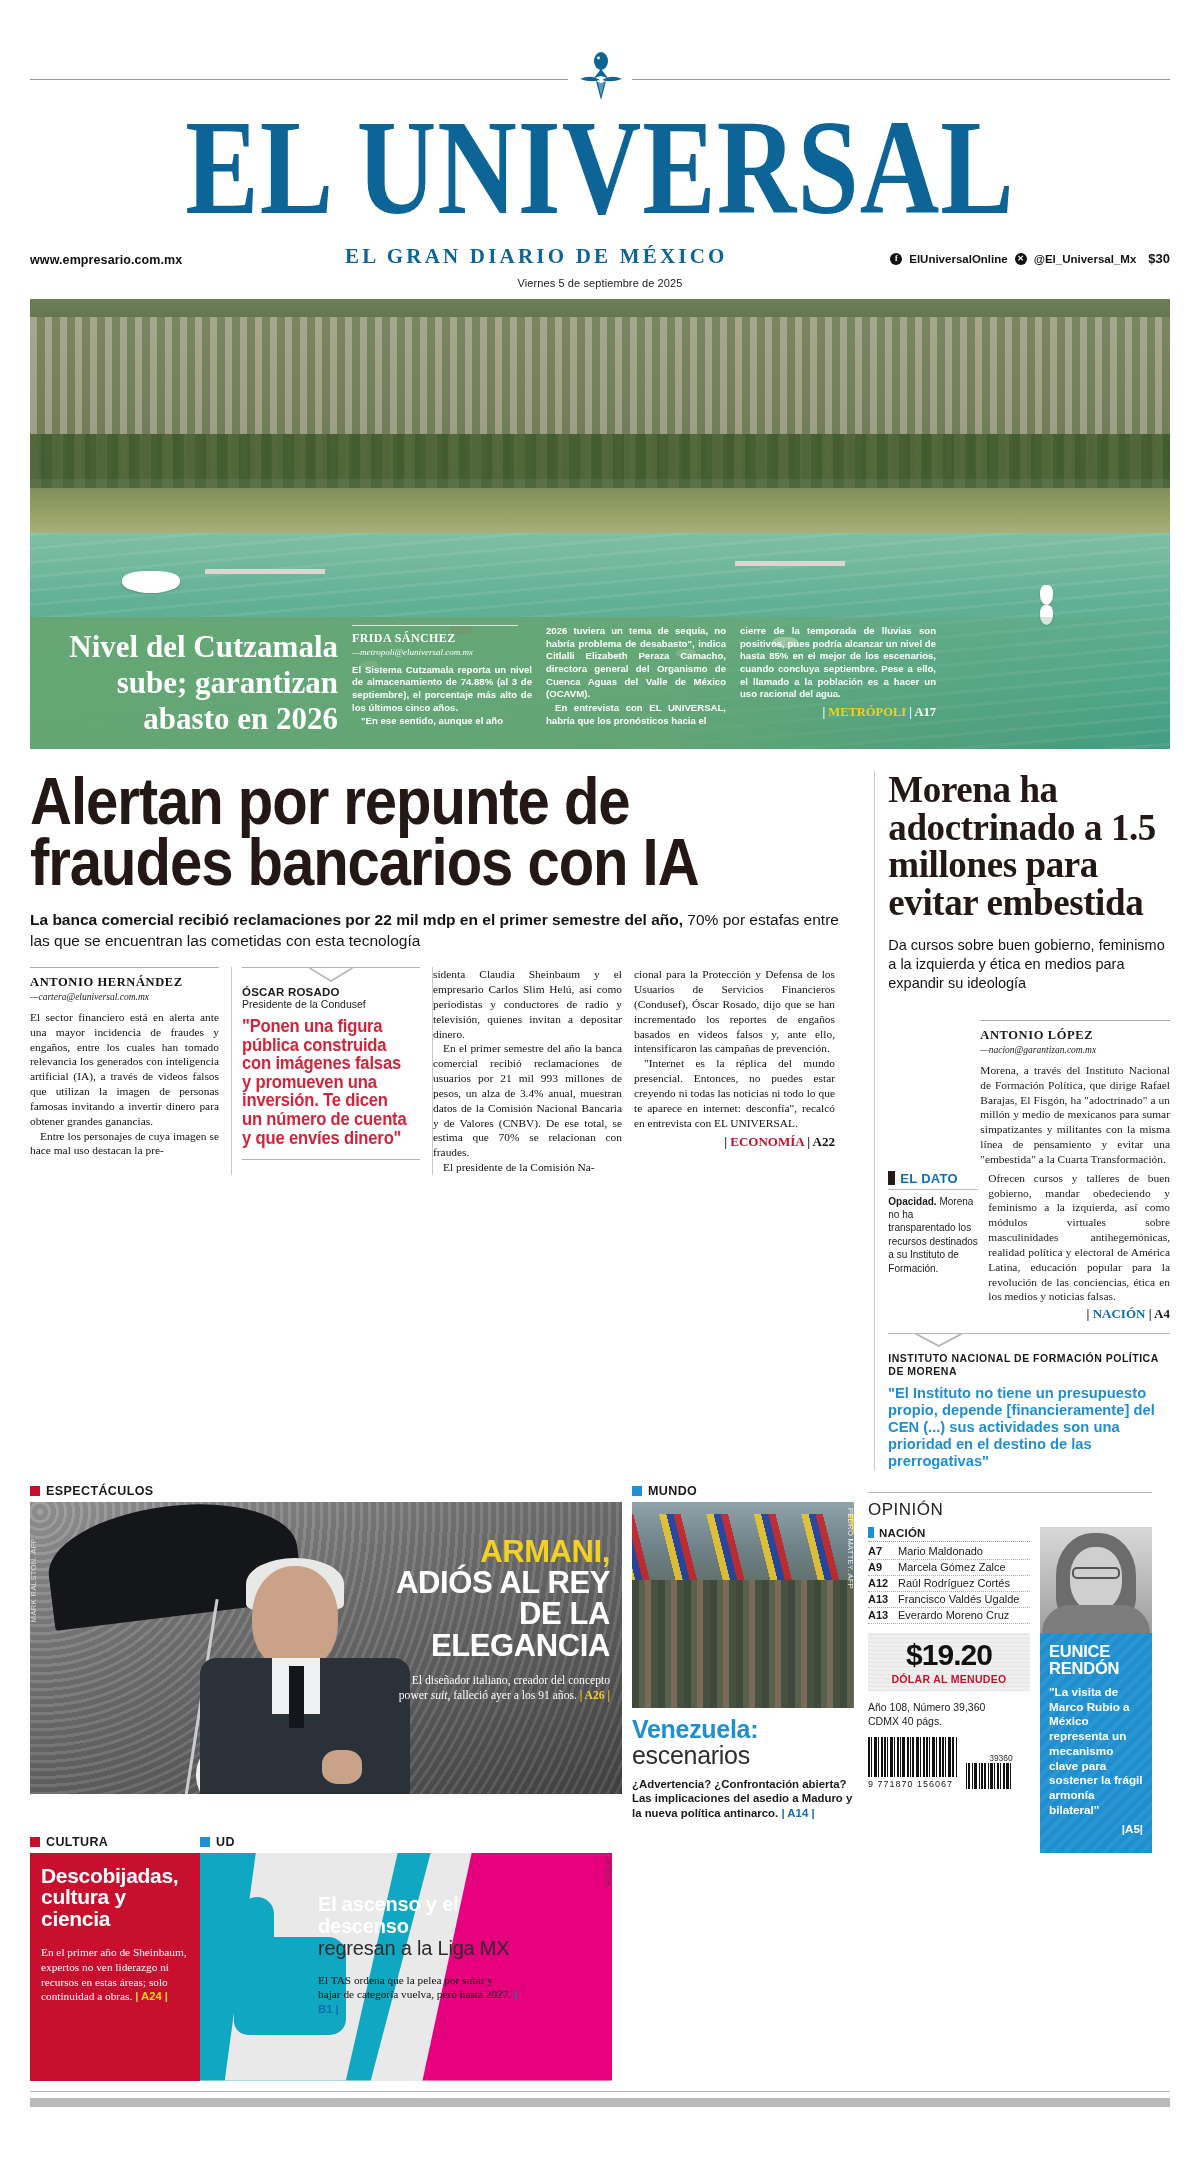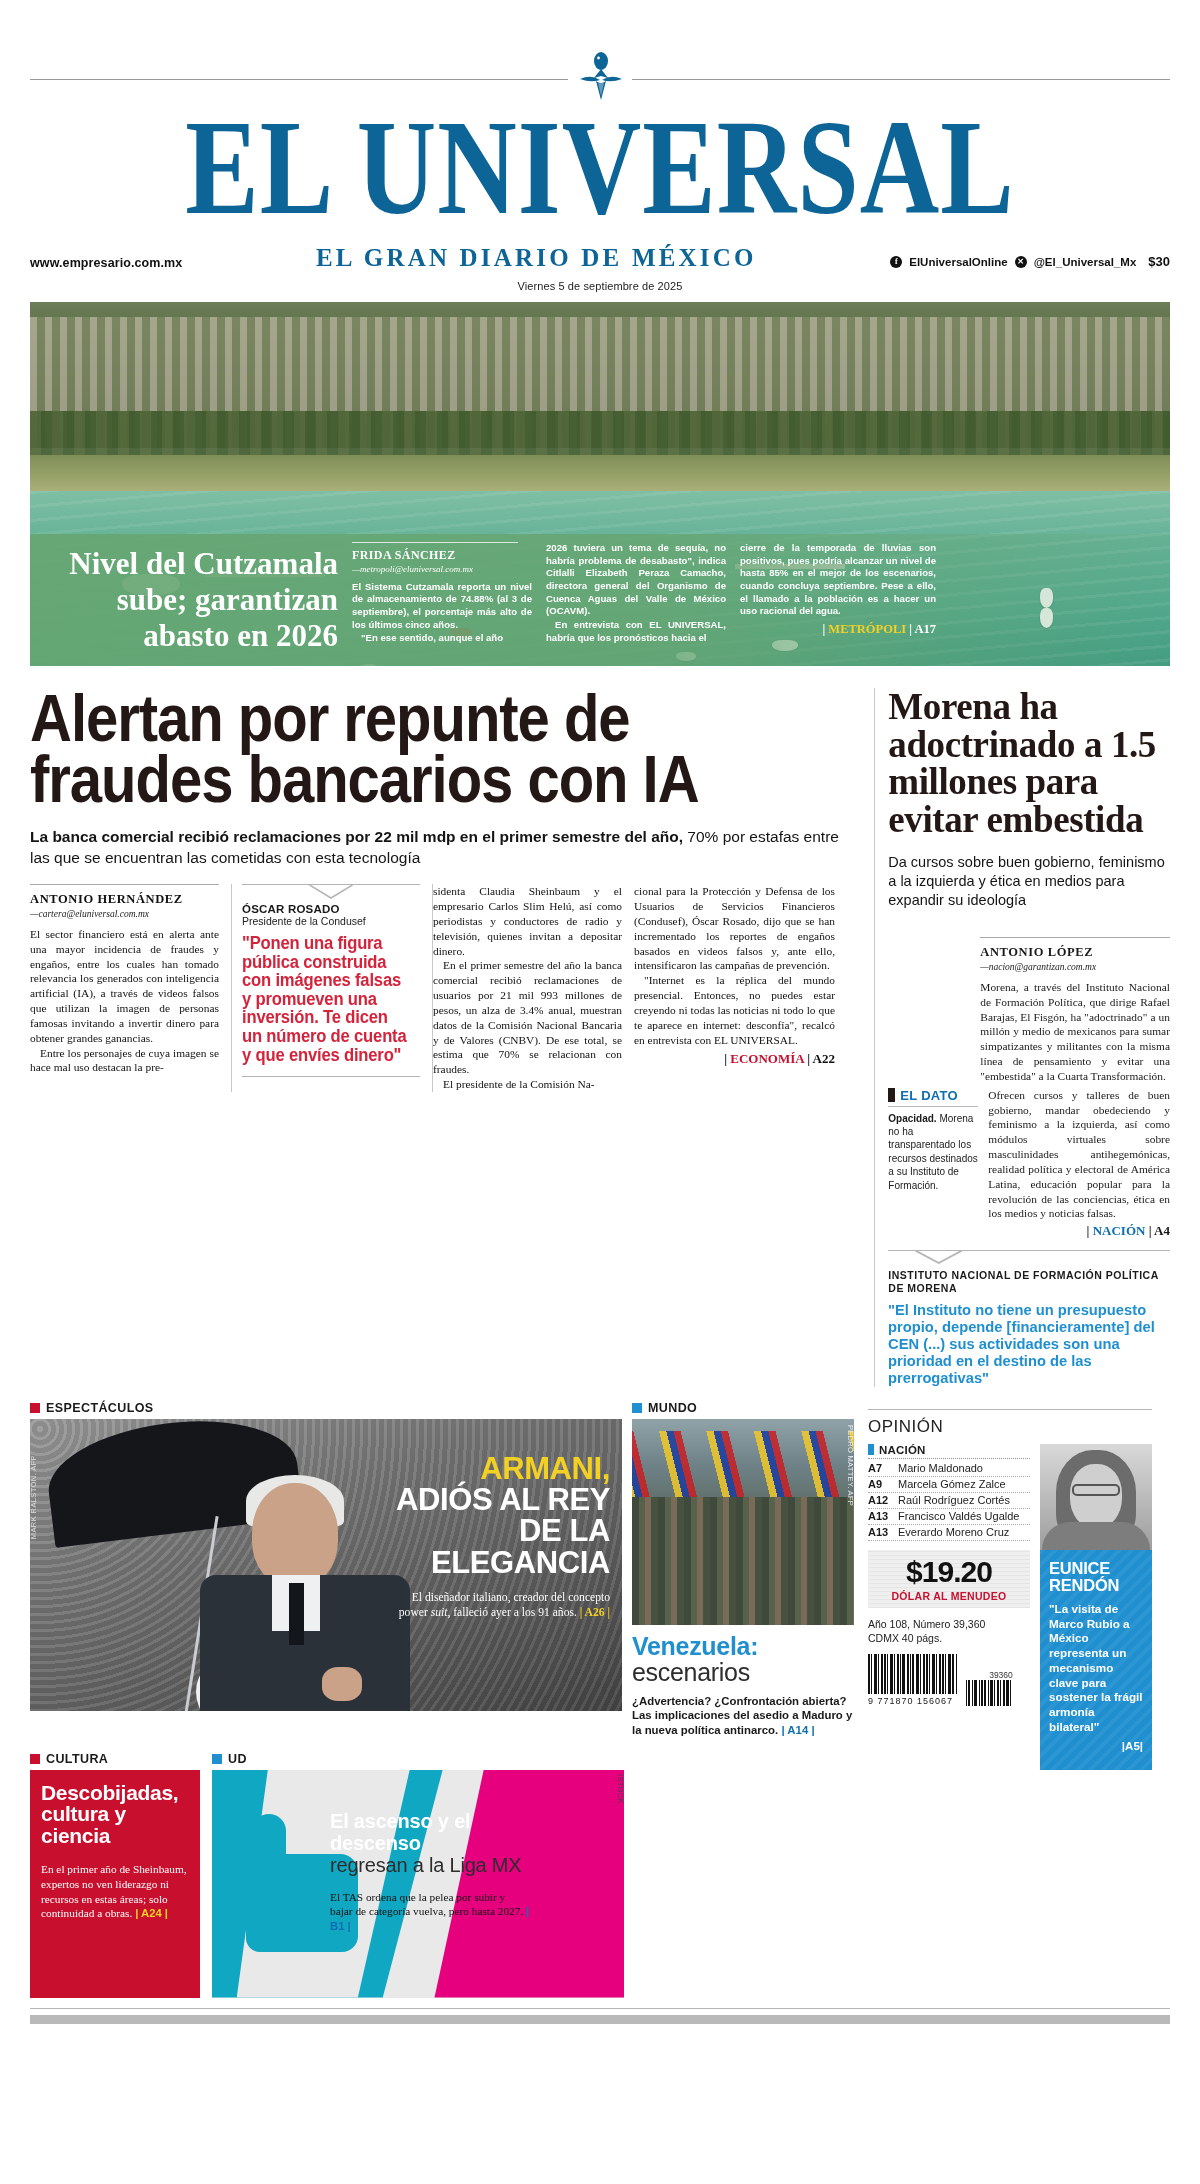--- a/index.html
+++ b/index.html
@@ -32,30 +32,30 @@
     transform: scaleY(1.25) scaleX(1.02);
     transform-origin: center top;
   }
   .logo-sub-row {
     display:flex; align-items:flex-end; justify-content:space-between;
     margin-top: 36px;
   }
   .site-url { font-size: 12.5px; font-weight:700; color:#111; letter-spacing:0.1px; padding-bottom:2px; }
   .gran-diario {
     font-family:"Liberation Serif", serif;
-    color:#0d6496; font-weight:700; font-size: 25px;
+    color:#0d6496; font-weight:700; font-size: 21px;
     letter-spacing: 3.2px; white-space:nowrap;
   }
   .social-price { display:flex; align-items:center; gap:7px; font-size:11.5px; font-weight:700; color:#111; padding-bottom:3px; }
   .sicon { width:12px; height:12px; border-radius:50%; background:#111; color:#fff; font-size:8px; line-height:12px; text-align:center; display:inline-block; font-family:"Liberation Serif",serif; }
   .price-tag { font-size:13px; font-weight:700; margin-left:5px; }
   .date-line { text-align:center; font-size:11px; color:#222; margin-top:8px; letter-spacing:0.1px; }
 
   
-  .hero { margin-top: 10px; position:relative; width:1140px; height:364px; overflow:hidden; }
+  .hero { margin-top: 10px; position:relative; width:1140px; height:450px; overflow:hidden; }
   .hero-img { position:absolute; inset:0; }
   .sky  { position:absolute; left:0; top:0; width:100%; height:26%;
           background: linear-gradient(180deg,#6d7f5a 0%, #55683f 40%, #46592f 100%); }
   .town { position:absolute; left:0; top:4%; width:100%; height:36%;
           background: repeating-linear-gradient(90deg, rgba(200,190,175,.55) 0 7px, rgba(120,130,95,.5) 7px 15px),
                       linear-gradient(180deg,#7b8a62 0%, #6d7c56 60%, #5f7049 100%); }
   .treeline { position:absolute; left:0; top:30%; width:100%; height:18%;
           background: repeating-linear-gradient(90deg, #4e6436 0 11px, #3f5a2c 11px 22px); opacity:.92; }
   .shore { position:absolute; left:0; top:42%; width:100%; height:13%;
           background: linear-gradient(180deg,#7f8f58 0%, #9aa46a 50%, #b9b98a 100%); }
@@ -183,21 +183,21 @@
      background: repeating-linear-gradient(90deg, #3f4a3c 0 7px, #57614c 7px 13px, #7a6a58 13px 19px, #46523f 19px 26px); }
   .flags { position:absolute; left:0; top:6%; width:100%; height:40%;
      background: repeating-linear-gradient(76deg, rgba(240,200,40,.85) 0 7px, rgba(25,60,160,.85) 7px 14px, rgba(200,30,35,.85) 14px 21px, rgba(255,255,255,0) 21px 46px); }
   .mundo-credit { position:absolute; right:-1px; top:6px; writing-mode:vertical-rl; font-size:7.5px; color:#eee; letter-spacing:0.3px; }
   .mundo-h1 { color:#1f8fd0; font-weight:700; font-size:25px; line-height:1.0; margin-top:9px; letter-spacing:-0.3px; }
   .mundo-h2 { color:#2d2d2d; font-weight:400; font-size:25px; line-height:1.05; letter-spacing:-0.3px; }
   .mundo-dek { margin-top:9px; font-size:11.4px; line-height:1.28; font-weight:700; }
   .mundo-dek .pg { color:#0f6fb0; }
 
   
-  .row2 { display:flex; gap:12px; margin-top:14px; }
+  .row2 { display:flex; gap:0; margin-top:14px; }
   .cultura { width:170px; }
   .cult-box { background:#c8102e; color:#fff; padding:12px 11px 13px; height:228px; }
   .cult-title { font-weight:700; font-size:21px; line-height:1.03; letter-spacing:-0.3px; }
   .cult-dek { margin-top:16px; font-size:11.3px; line-height:1.3; font-family:"Liberation Serif",serif; }
   .cult-dek .pg { color:#f2d024; font-weight:700; font-family:"Liberation Sans",sans-serif; }
 
   .ud { width:412px; }
   .ud-photo { width:100%; height:228px; position:relative; overflow:hidden; background:#e9e9ea; }
   .ud-teal { position:absolute; left:0; top:0; width:56%; height:100%; background:#0fa7c2; clip-path: polygon(0 0, 100% 0, 74% 100%, 0% 100%); }
   .ud-teal2 { position:absolute; left:6%; top:0; width:42%; height:100%; background:#e9e9ea; clip-path: polygon(18% 0, 100% 0, 70% 100%, 0% 100%); }

